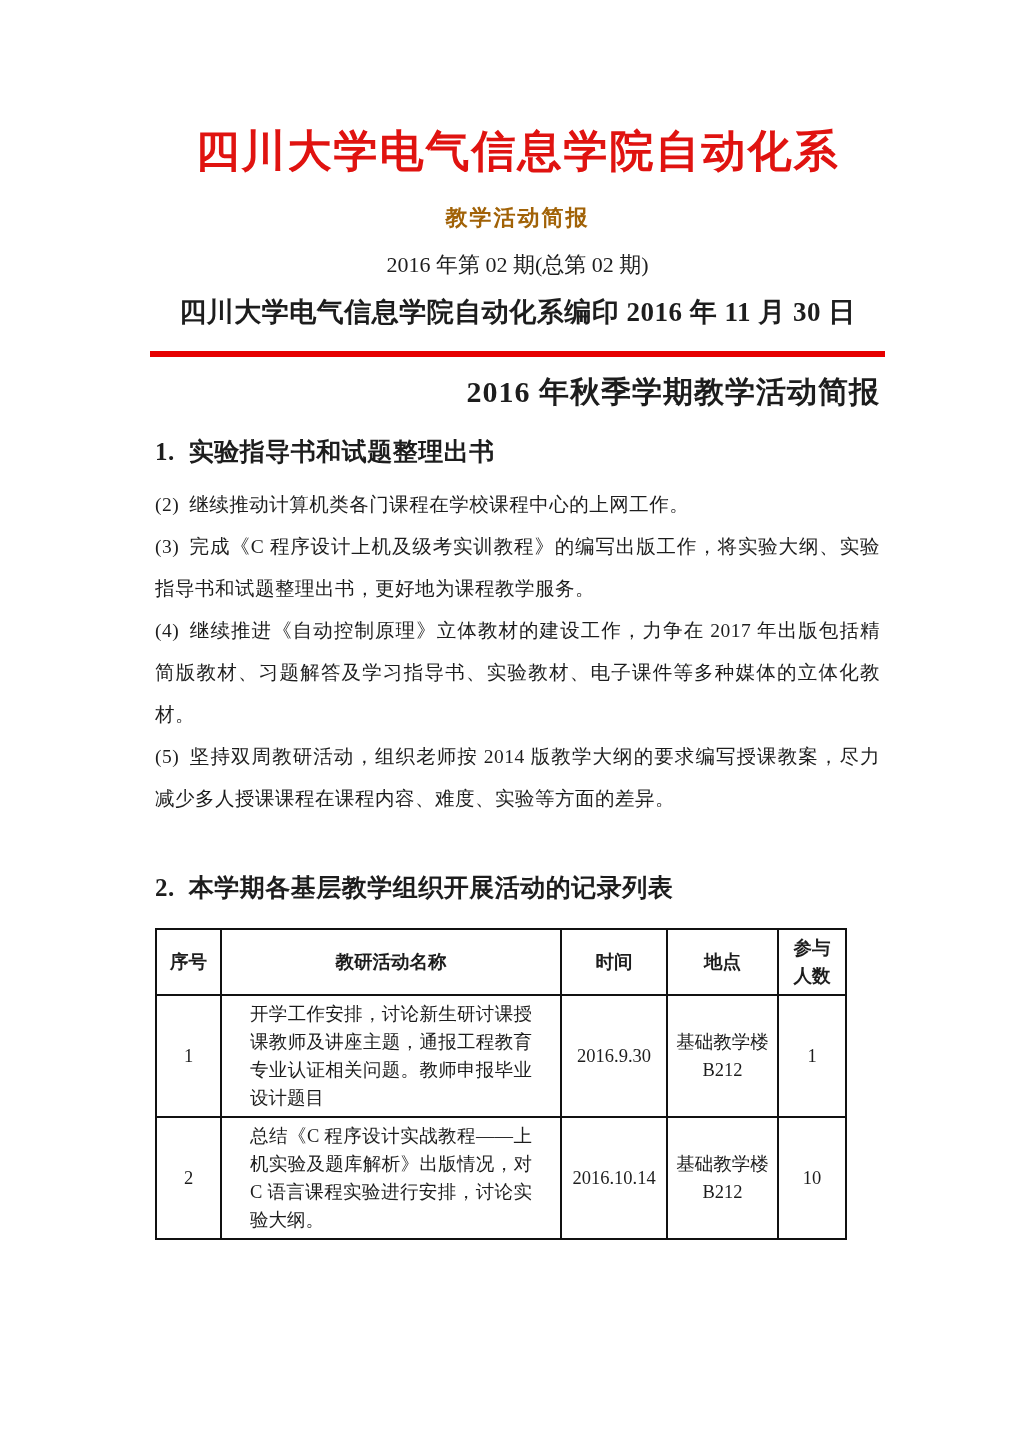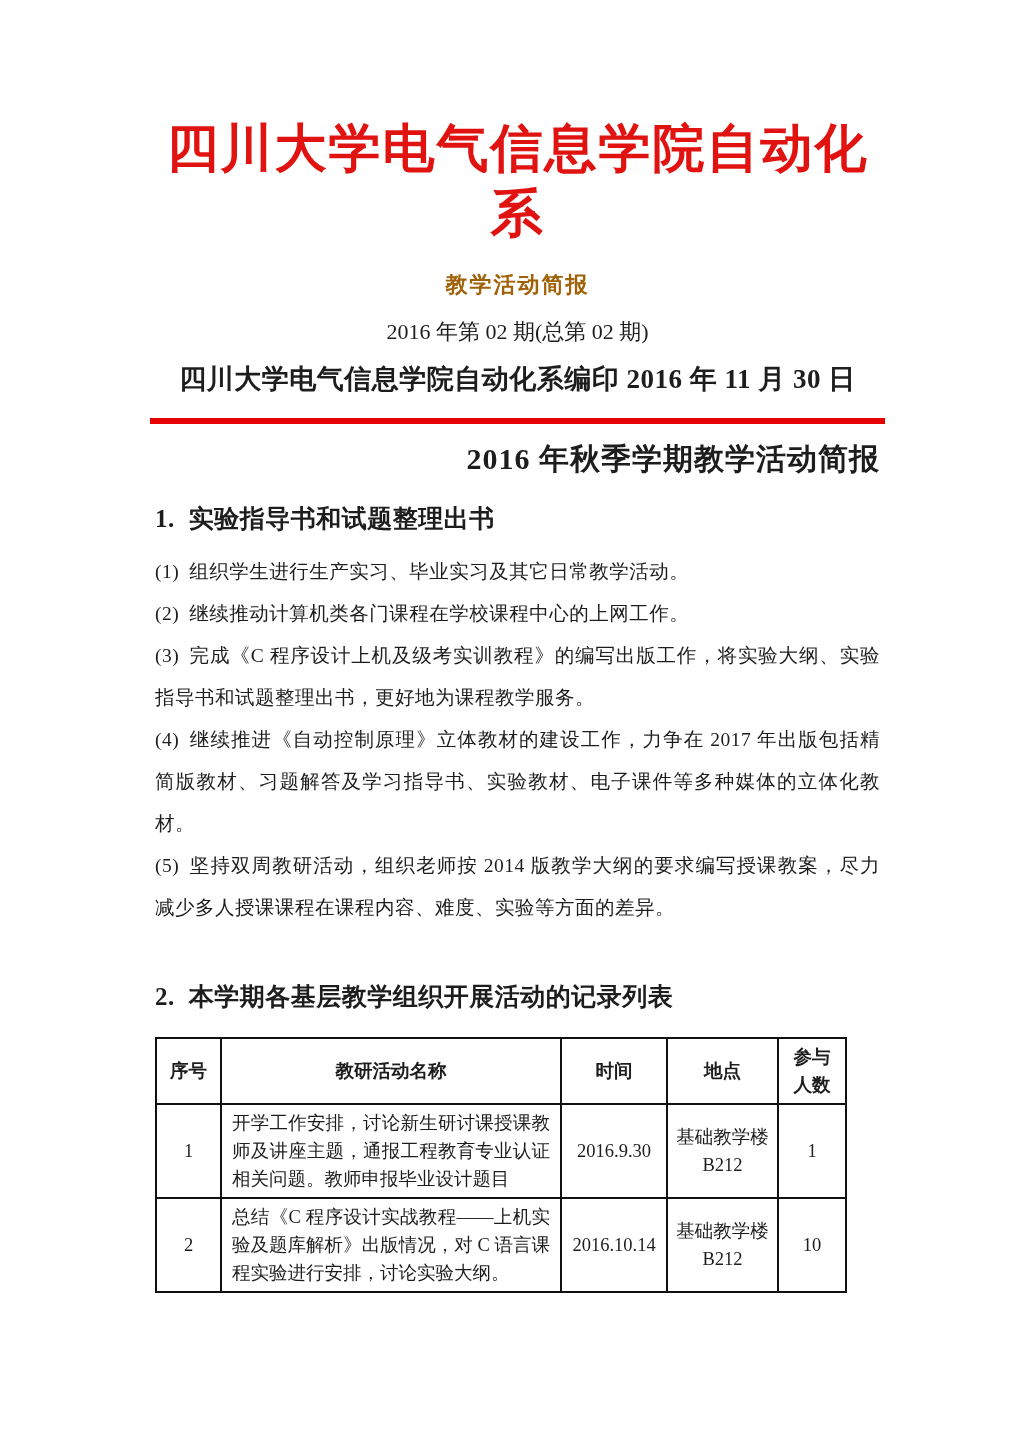--- a/index.html
+++ b/index.html
@@ -15,25 +15,25 @@
     background: #ffffff;
     font-family: "Liberation Serif", "DejaVu Serif", serif;
     color: #1d1d1d;
     box-sizing: border-box;
     padding: 112px 144px 0 155px;
     overflow: hidden;
   }
   .masthead { text-align: center; }
   .masthead-title {
     color: #e01310;
-    font-size: 52px;
+    font-size: 44px;
     font-weight: bold;
     line-height: 1.25;
     letter-spacing: 2px;
-    margin: 4px;
+    margin: 12px;
   }
   .masthead-subtitle {
     color: #a16207;
     font-size: 22px;
     font-weight: bold;
     line-height: 1.2;
     letter-spacing: 2px;
     margin-top: 26px;
   }
   .issue-line {
@@ -106,21 +106,21 @@
     box-sizing: border-box;
     line-height: 28px;
   }
   .activity-table th {
     font-weight: bold;
     height: 62px;
   }
   .activity-table td { height: 84px; }
   .activity-table td.cell-name {
     text-align: justify;
-    padding: 4px 10px;
+    padding: 4px 28px;
   }
   .col-no { width: 65px; }
   .col-name { width: 340px; }
   .col-time { width: 106px; }
   .col-place { width: 111px; }
   .col-count { width: 68px; }
 </style>
 </head>
 <body>
 
@@ -134,21 +134,20 @@
     <div class="red-rule"></div>
   </div>
 
   <div class="report-title-2">2016 年秋季学期教学活动简报</div>
 
   <div class="section-heading">
     <span class="sec-num">1.</span><span>实验指导书和试题整理出书</span>
   </div>
 
   <div class="body-items">
-    <p><span class="item-num">(1)</span><span>组织学生进行生产实习、毕业实习及其它日常教学活动。</span></p>
     <p><span class="item-num">(2)</span><span>继续推动计算机类各门课程在学校课程中心的上网工作。</span></p>
     <p><span class="item-num">(3)</span><span>完成《C 程序设计上机及级考实训教程》的编写出版工作，将实验大纲、实验指导书和试题整理出书，更好地为课程教学服务。</span></p>
     <p><span class="item-num">(4)</span><span>继续推进《自动控制原理》立体教材的建设工作，力争在 2017 年出版包括精简版教材、习题解答及学习指导书、实验教材、电子课件等多种媒体的立体化教材。</span></p>
     <p><span class="item-num">(5)</span><span>坚持双周教研活动，组织老师按 2014 版教学大纲的要求编写授课教案，尽力减少多人授课课程在课程内容、难度、实验等方面的差异。</span></p>
   </div>
 
   <div class="section-heading second">
     <span class="sec-num">2.</span><span>本学期各基层教学组织开展活动的记录列表</span>
   </div>
 

